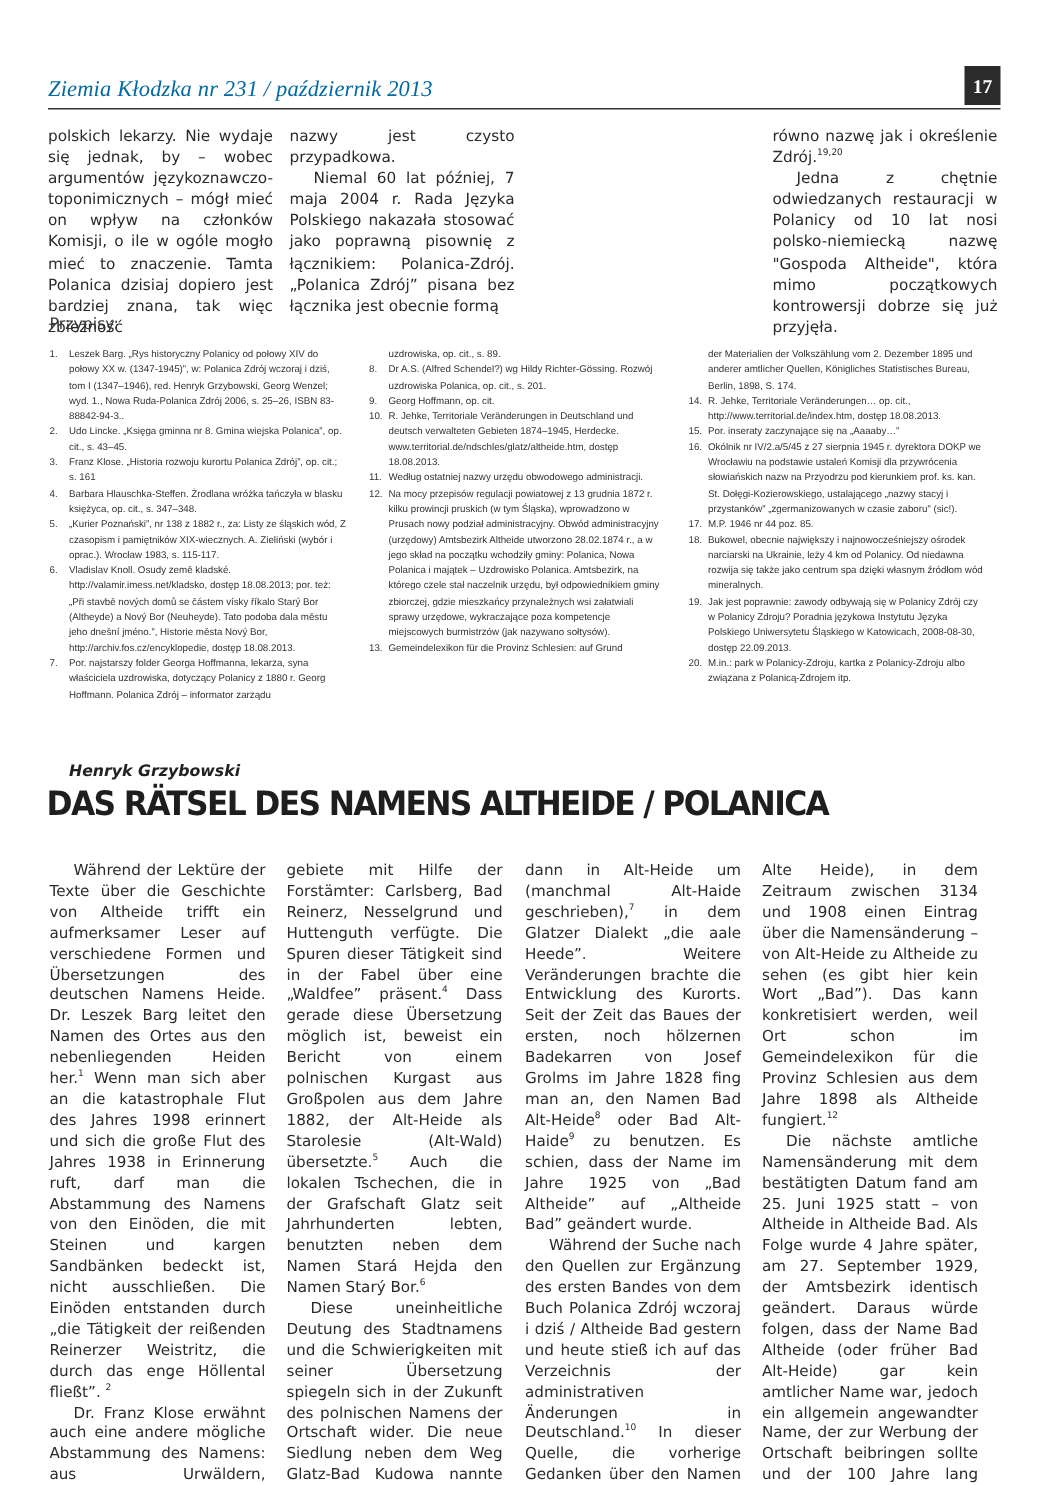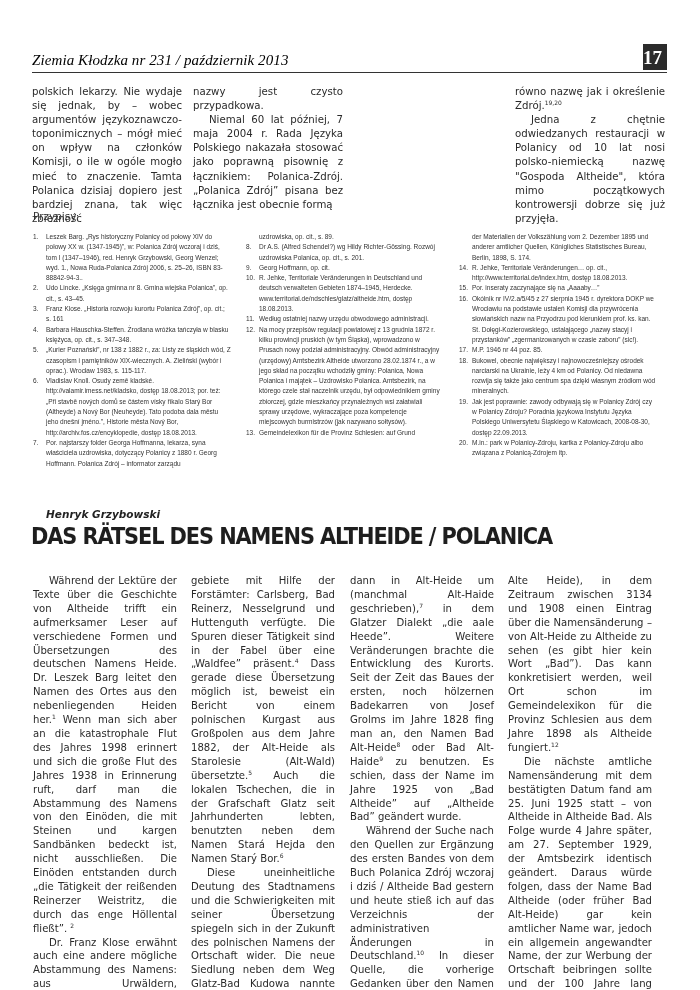--- a/index.html
+++ b/index.html
@@ -1,20 +1,20 @@
 <!DOCTYPE html>
 <html><head>
 <meta charset="utf-8">
 <style>
   html, body { margin: 0; padding: 0; background: #ffffff; }
   body { width: 700px; height: 990px; position: relative; overflow: hidden; color: #2a2a2a; font-family: "DejaVu Sans", sans-serif; }
 
   .header { position: absolute; left: 32px; top: 48px; width: 635px; height: 24px; border-bottom: 1px solid #333; }
-  .header .title { position: absolute; left: 0; bottom: 3px; font-family: "Liberation Serif", serif; font-style: italic; font-size: 15px; color: #000000; letter-spacing: 0.1px; white-space: nowrap; }
-  .header .pagenum { position: absolute; right: 0; top: -4px; width: 24px; height: 26px; background: #2b2b2b; color: #fff; font-family: "Liberation Serif", serif; font-weight: bold; font-size: 19px; line-height: 27px; }
+  .header .title { position: absolute; left: 0; bottom: 3px; font-family: "Liberation Serif", serif; font-style: italic; font-size: 15px; color: #0369a1; letter-spacing: 0.1px; white-space: nowrap; }
+  .header .pagenum { position: absolute; right: 0; top: -4px; width: 24px; height: 26px; background: #2b2b2b; color: #fff; font-family: "Liberation Serif", serif; font-weight: bold; font-size: 13px; line-height: 27px; text-align: center; }
 
   .top-cols { position: absolute; left: 32px; top: 85px; width: 635px; height: 110px; }
   .col { position: absolute; top: 0; font-size: 10.2px; line-height: 14.1px; text-align: justify; color: #2a2a2a; }
   .col p { margin: 0; }
   .col p.indent { text-indent: 16px; }
 
   .footnotes-label { position: absolute; left: 33px; top: 210px; font-size: 10.5px; color: #333; text-align: center; }
   .fn-col { position: absolute; top: 232px; font-family: "Liberation Sans", sans-serif; font-size: 6.5px; line-height: 10.3px; color: #333; }
   .fn-item { display: flex; margin: 0; }
   .fn-num { flex: 0 0 auto; width: 13px; }

